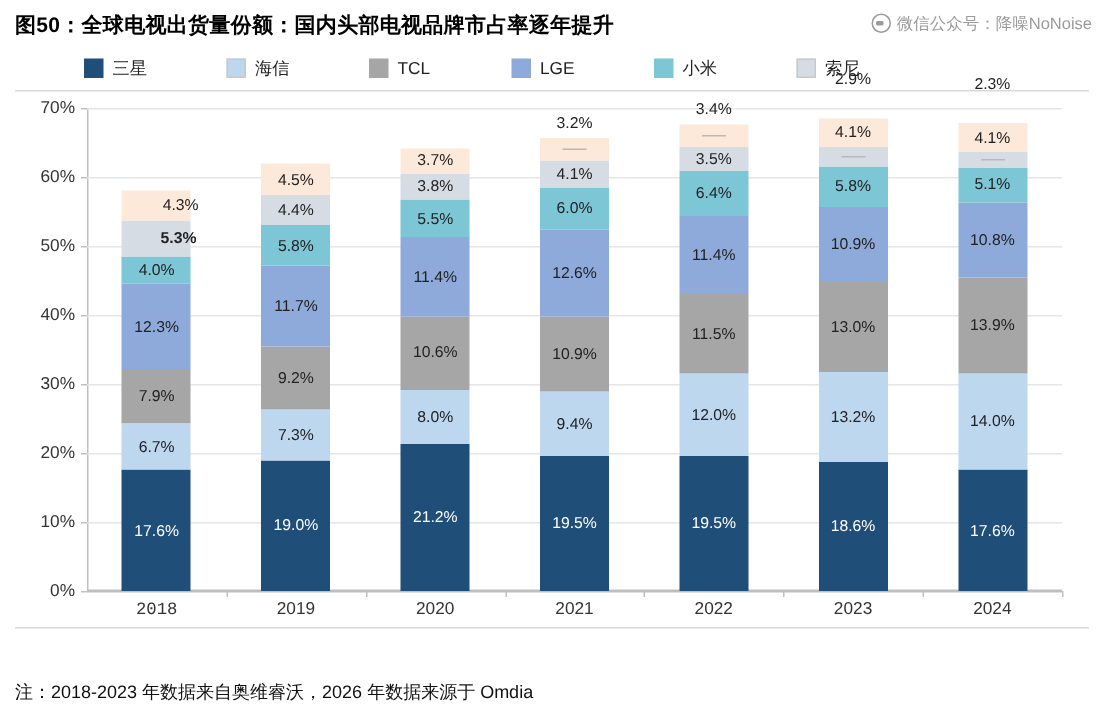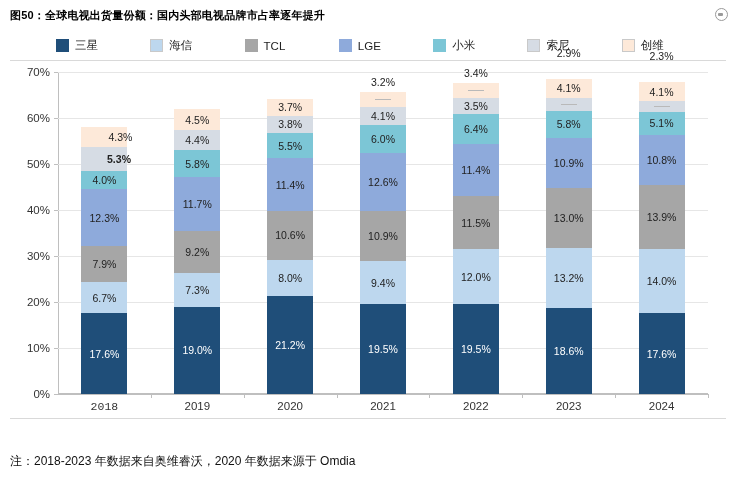--- a/index.html
+++ b/index.html
@@ -17,21 +17,21 @@
   #page {
     position: relative;
     width: 736px;
     height: 479px;
     box-sizing: border-box;
   }
   .title {
     position: absolute;
     left: 10px;
     top: 8px;
-    font-size: 11px;
+    font-size: 14px;
     font-weight: bold;
     letter-spacing: 0.2px;
     color: #000;
     white-space: nowrap;
   }
   .watermark {
     position: absolute;
     right: 8px;
     top: 8px;
     font-size: 11px;
@@ -216,20 +216,21 @@
 </style>
 </head>
 <body>
 
 <div id="page">
 
   <div class="title">图50：全球电视出货量份额：国内头部电视品牌市占率逐年提升</div>
 
   <div class="watermark">
     <span class="wm-dot"></span>
+    <span>微信公众号：降噪NoNoise</span>
   </div>
 
   <div class="legend" id="legend">
       <div class="legend-item">
         <span class="legend-swatch" style="background: rgb(31, 78, 121);"></span>
         <span class="legend-label">三星</span>
       </div>
       <div class="legend-item">
         <span class="legend-swatch" style="background: rgb(189, 215, 238); border: 1px solid rgb(201, 201, 201); box-sizing: border-box;"></span>
         <span class="legend-label">海信</span>
@@ -242,24 +243,20 @@
         <span class="legend-swatch" style="background: rgb(142, 170, 219);"></span>
         <span class="legend-label">LGE</span>
       </div>
       <div class="legend-item">
         <span class="legend-swatch" style="background: rgb(124, 198, 214);"></span>
         <span class="legend-label">小米</span>
       </div>
       <div class="legend-item">
         <span class="legend-swatch" style="background: rgb(214, 220, 228); border: 1px solid rgb(201, 201, 201); box-sizing: border-box;"></span>
         <span class="legend-label">索尼</span>
-      </div>
-      <div class="legend-item">
-        <span class="legend-swatch" style="background: rgb(253, 233, 217); border: 1px solid rgb(201, 201, 201); box-sizing: border-box;"></span>
-        <span class="legend-label">创维</span>
       </div>
     </div>
   <div class="legend-sep"></div>
 
   <div id="plot">
     <div class="axis-line-y"></div>
     <div class="axis-line-x"></div>
     <div id="grid">
         <div class="gridline" style="top: 322px; background: rgb(191, 191, 191);"></div>
         <div class="ytick" style="top: 322px;">0%</div>
@@ -416,15 +413,15 @@
         <div class="xlabel" style="left: 417.857px;">2022</div>
         <div class="xtick-mark" style="left: 464.286px;"></div>
         <div class="xlabel" style="left: 510.714px;">2023</div>
         <div class="xtick-mark" style="left: 557.143px;"></div>
         <div class="xlabel" style="left: 603.571px;">2024</div>
         <div class="xtick-mark" style="left: 650px;"></div>
       </div>
   </div>
 
   <div class="footer-sep"></div>
-  <div class="note">注：2018-2023 年数据来自奥维睿沃，2020 年数据来源于 Omdia</div>
+  <div class="note">注：2018-2023 年数据来自奥维睿沃，2026 年数据来源于 Omdia</div>
 
 </div>
 
 </body></html>

